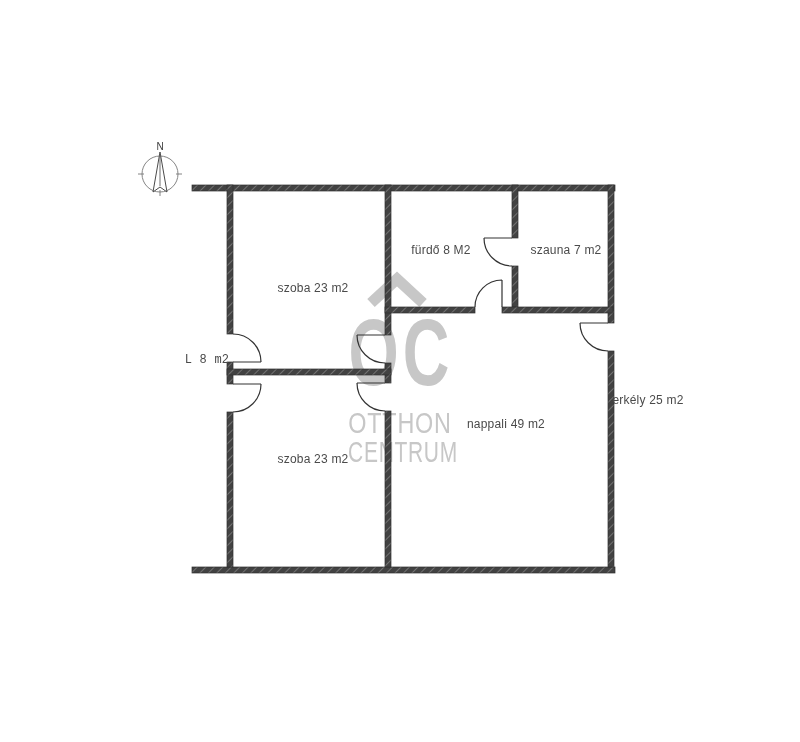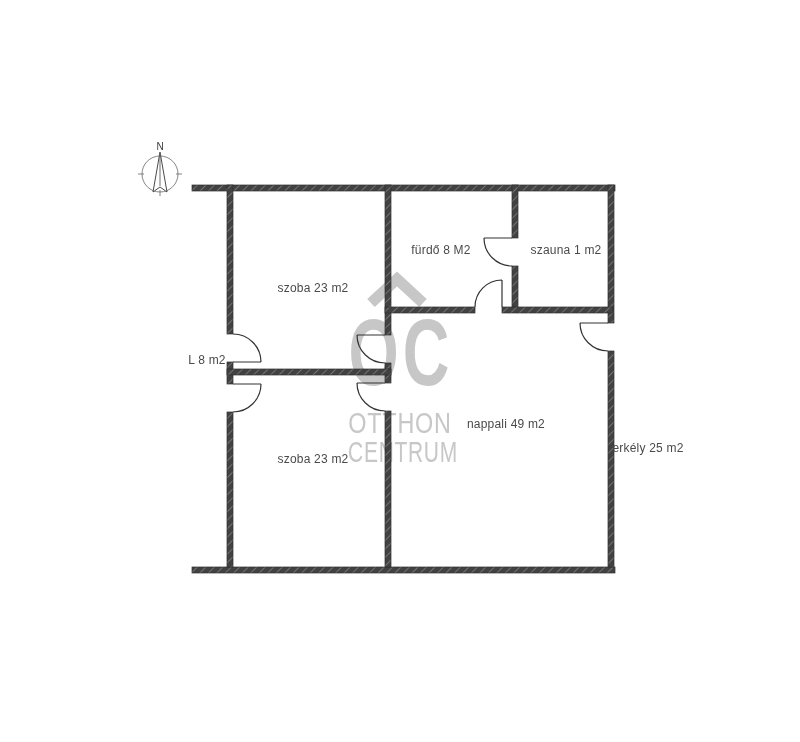--- a/index.html
+++ b/index.html
@@ -76,19 +76,19 @@
         <line x1="160" y1="190" x2="160" y2="196"></line>
       </g>
       <path d="M160,152 L153,192 L160,187 L167,192 Z" fill="#ffffff" stroke="#4a4a4a" stroke-width="1"></path>
       <line x1="160" y1="156" x2="160" y2="186" stroke="#4a4a4a" stroke-width="0.8"></line>
       <text class="compass-n" x="160" y="150" text-anchor="middle">N</text>
     </g>
   </svg>
 
   <div class="room-label" style="left:313px;top:288px;">szoba 23 m2</div>
   <div class="room-label" style="left:441px;top:250px;">fürdő 8 M2</div>
-  <div class="room-label" style="left:566px;top:250px;">szauna 1 m2</div>
+  <div class="room-label" style="left:566px;top:250px;">szauna 7 m2</div>
   <div class="room-label" style="left:506px;top:424px;">nappali 49 m2</div>
-  <div class="room-label" style="left:648px;top:448px;">erkély 25 m2</div>
-  <div class="room-label" style="left:207px;top:360px;">L 8 m2</div>
+  <div class="room-label" style="left:648px;top:400px;">erkély 25 m2</div>
+  <div class="room-label" style="left:207px;top:360px;font-family:Liberation Mono, monospace;">L 8 m2</div>
   <div class="room-label" style="left:313px;top:459px;">szoba 23 m2</div>
 
 </div>
 
 </body></html>

